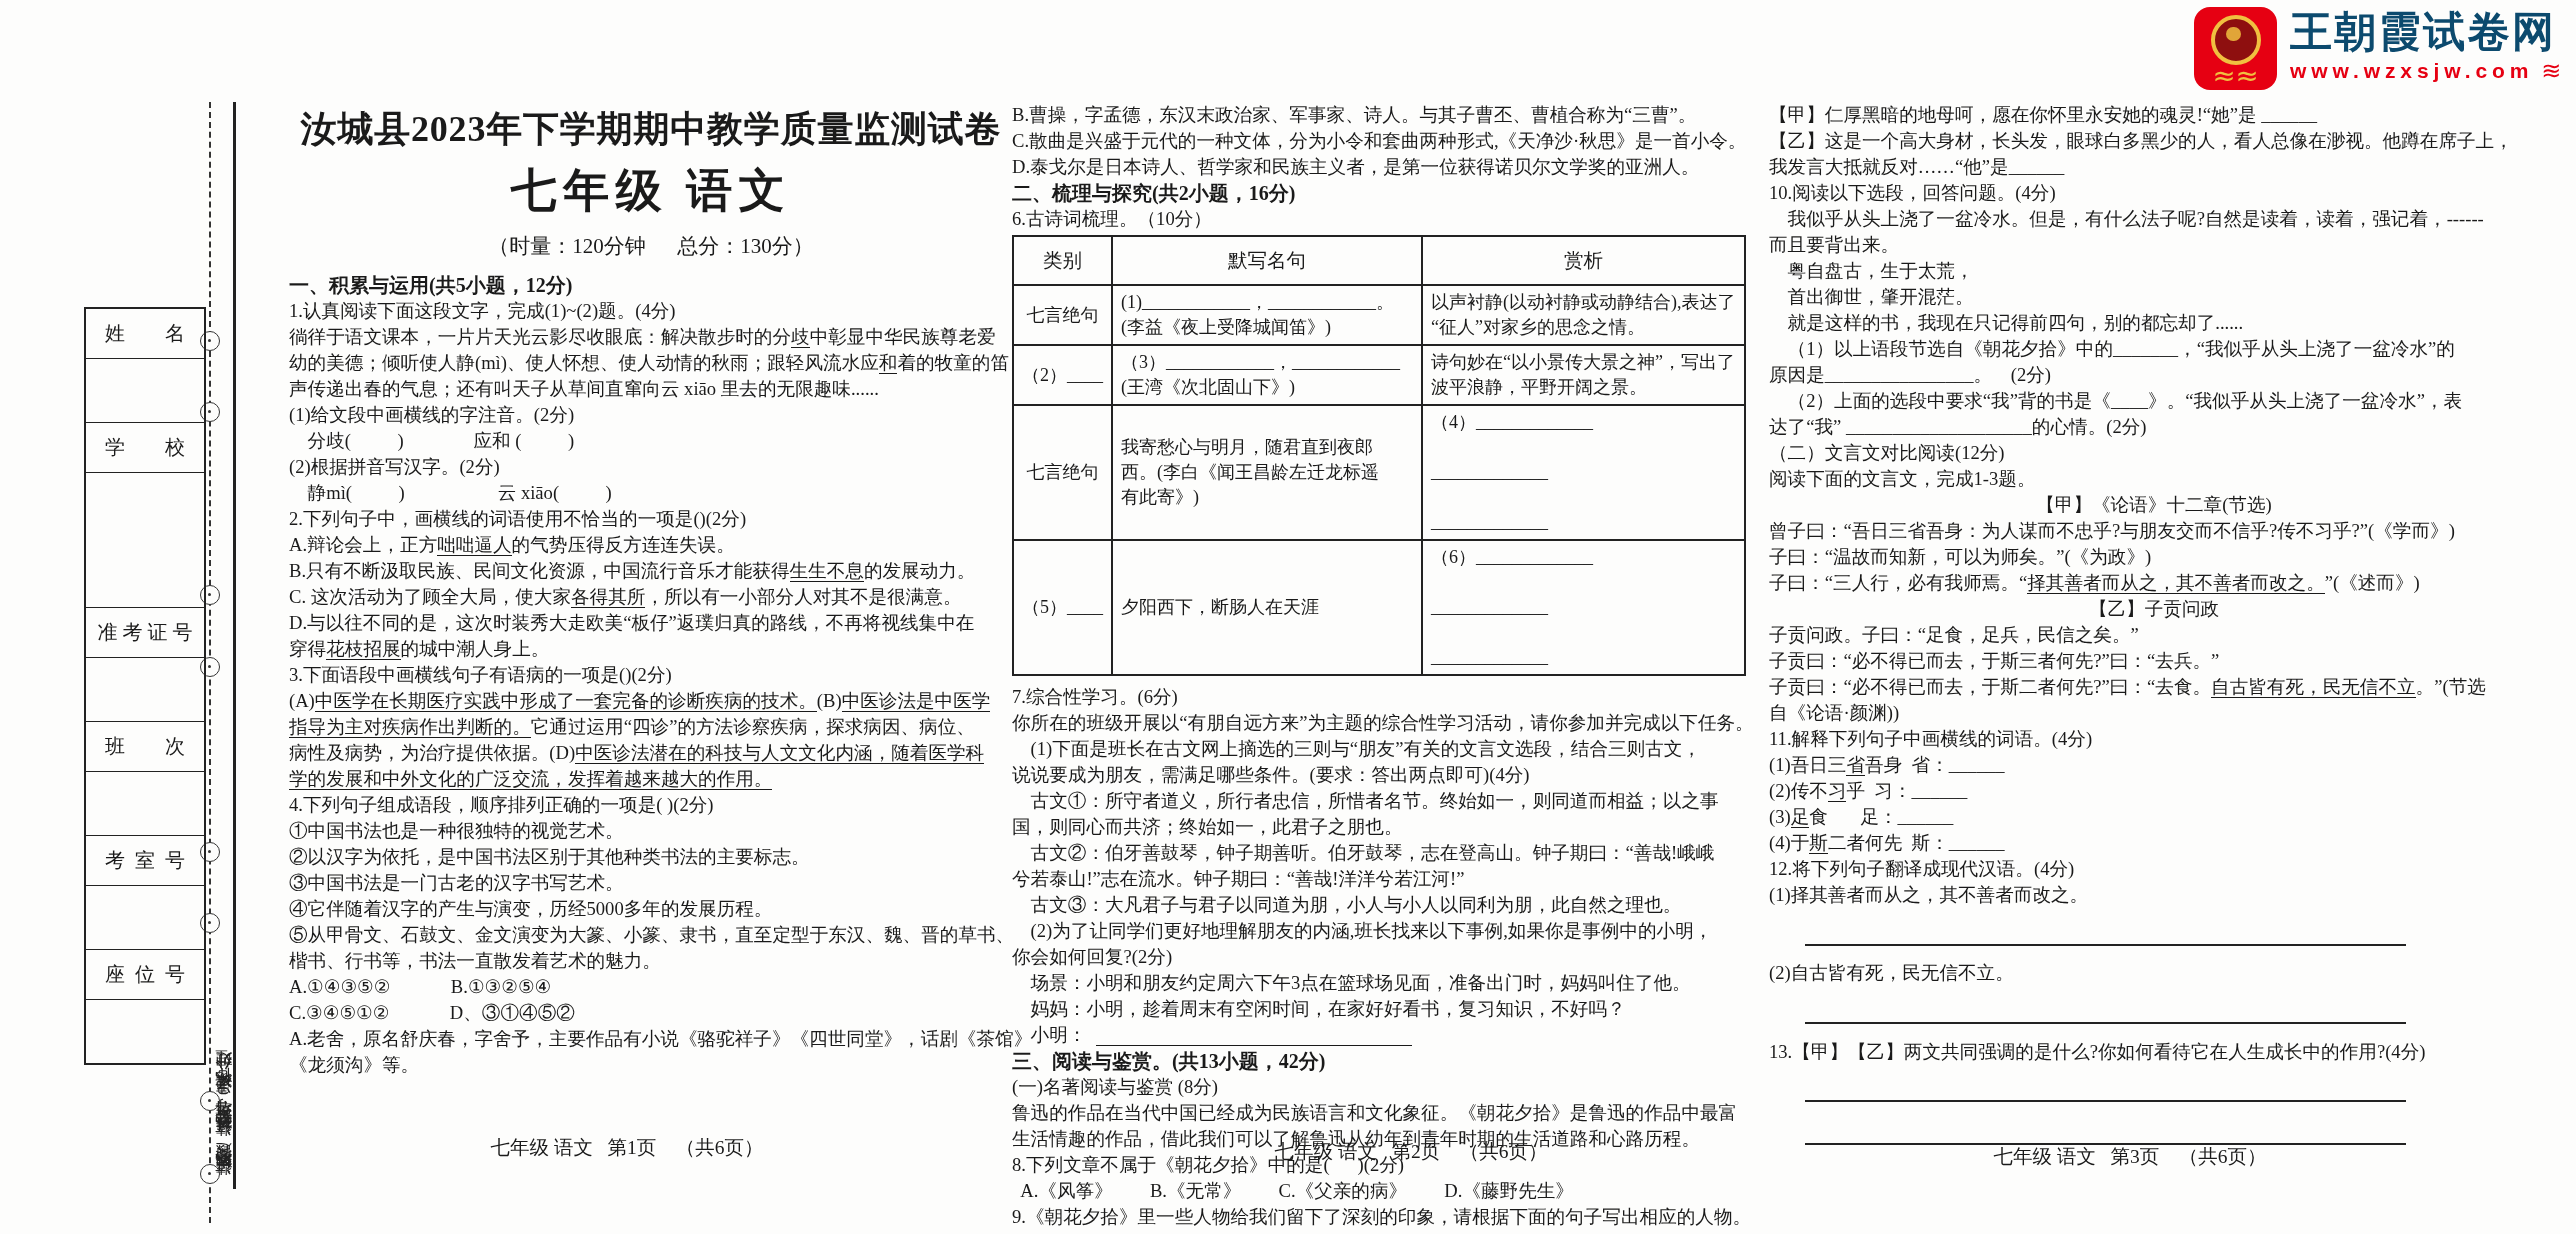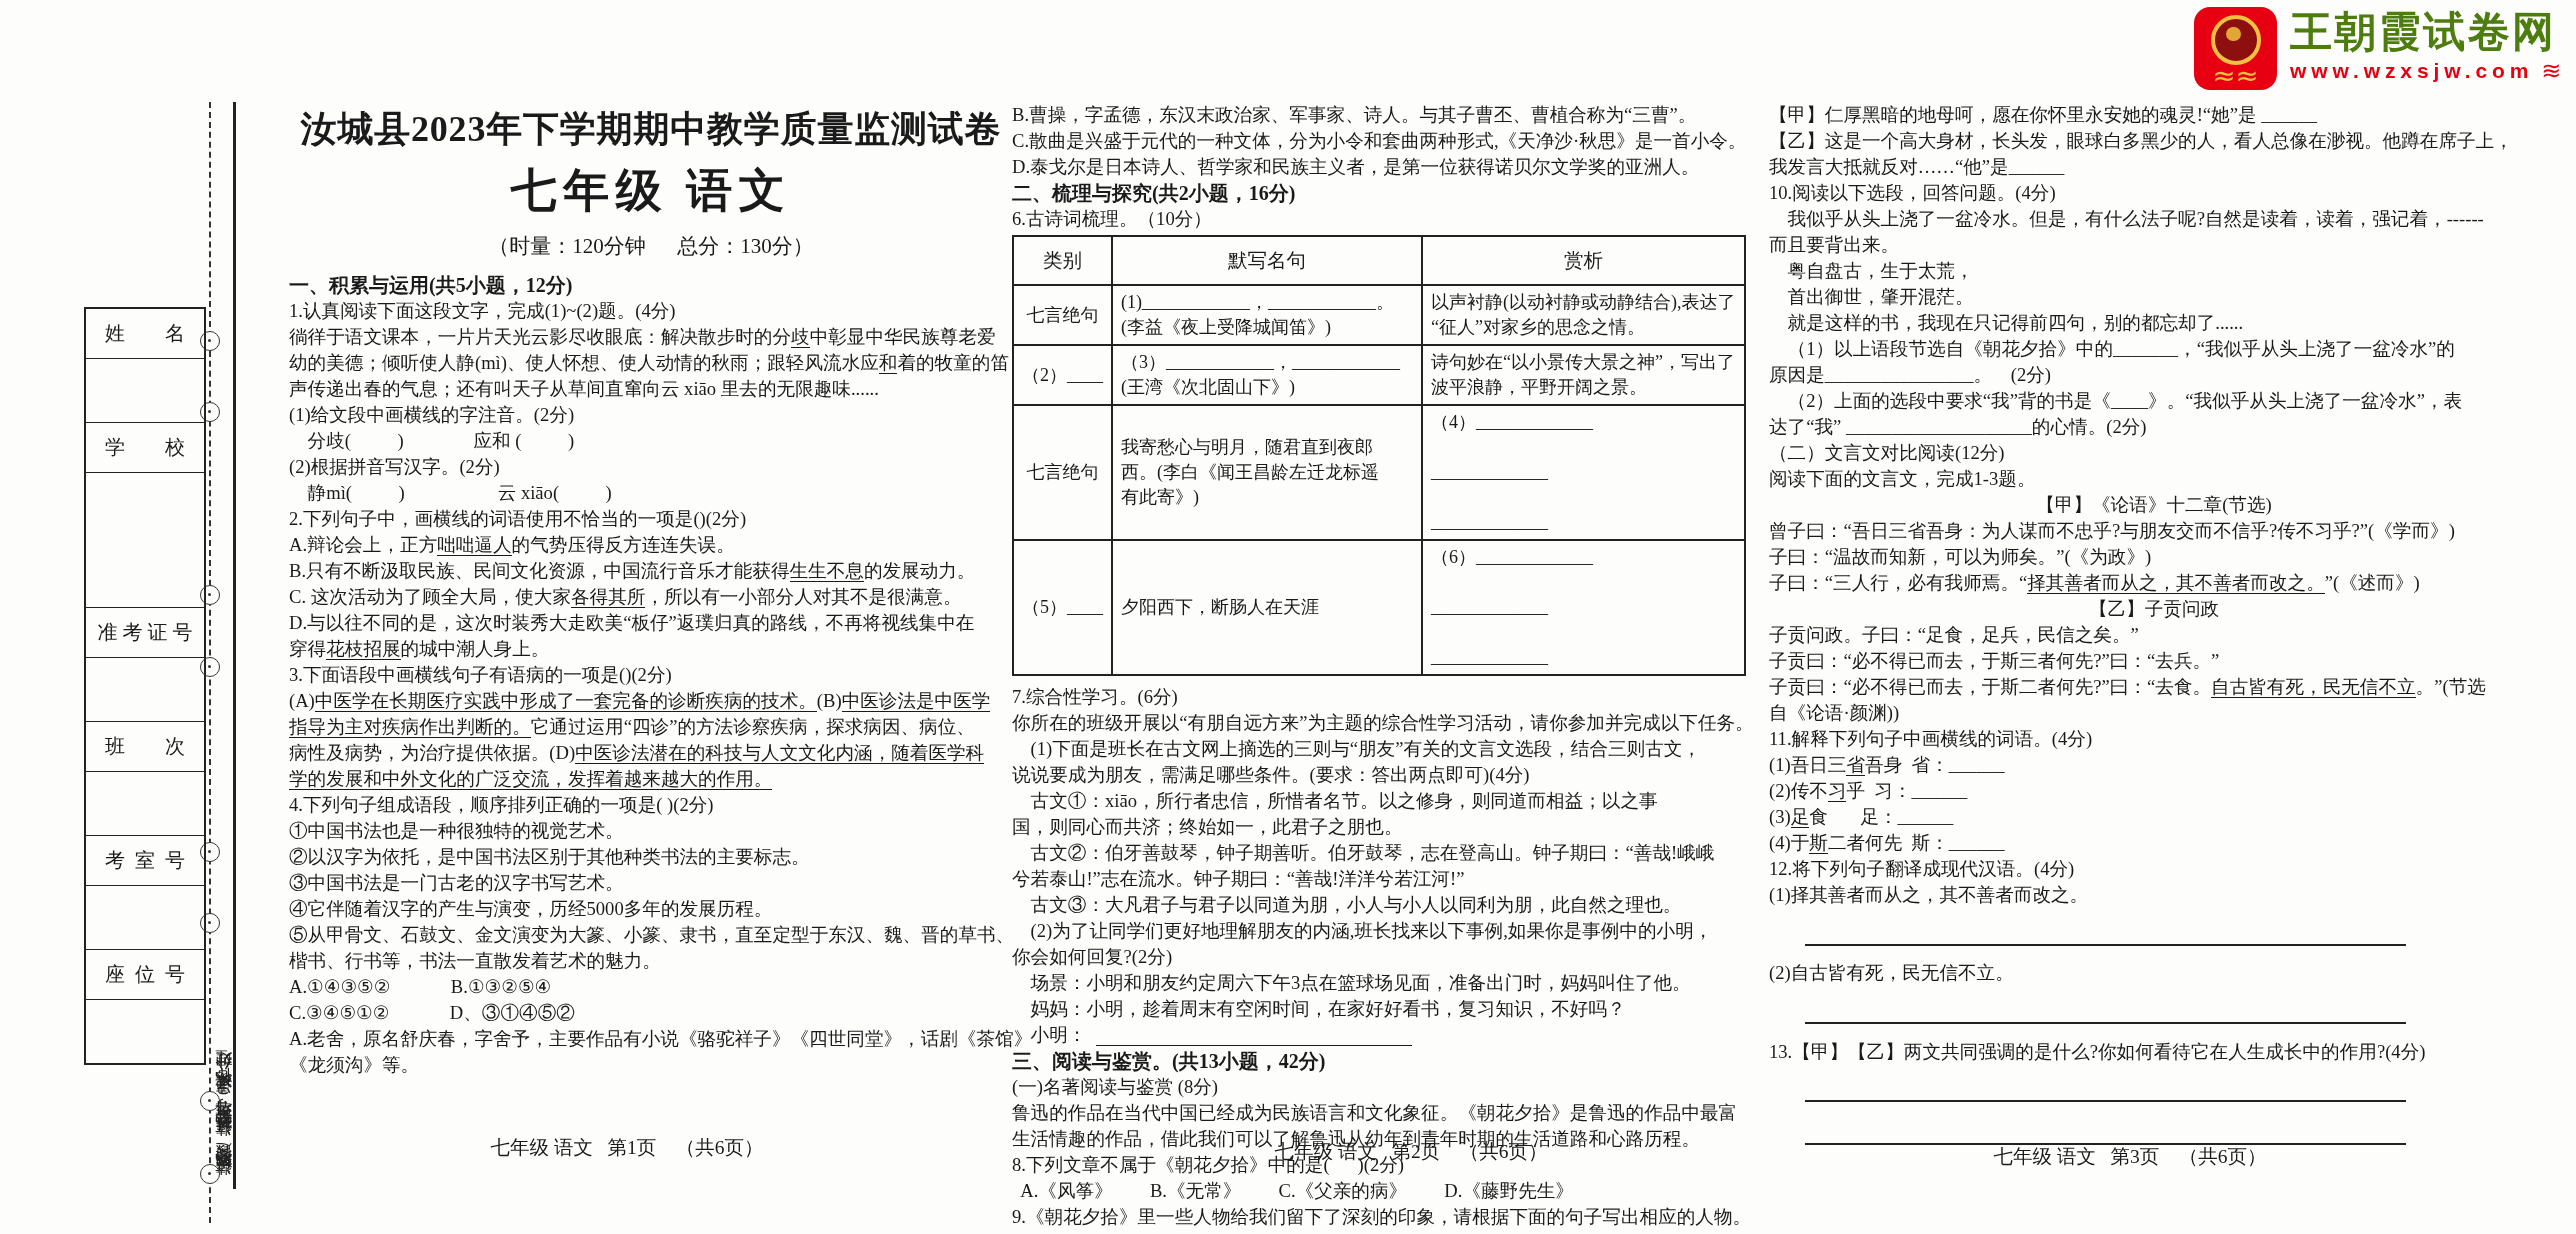--- a/index.html
+++ b/index.html
@@ -55,21 +55,21 @@
 
   
   .logo{position:absolute;right:14.6px;top:6.5px;display:flex;gap:13px;align-items:flex-start;}
   .logo-icon{width:83px;height:83px;background:#e60012;border-radius:16px;position:relative;flex:0 0 auto;}
   .logo-ring{position:absolute;left:17px;top:8px;width:42px;height:42px;border:4px solid #f0c040;
              border-radius:50%;background:#8e0f0f;}
   .logo-ring::after{content:"";position:absolute;left:11.4px;top:8px;width:14.6px;height:14.6px;border-radius:50%;
              background:#f0c040;opacity:.85;}
   .logo-waves{position:absolute;left:0;right:0;bottom:1.6px;text-align:center;color:#f0c040;
               font-size:27.6px;line-height:24px;font-family:"DejaVu Sans",sans-serif;}
-  .logo-name{font-size:42px;font-weight:bold;color:#4d7c0f;letter-spacing:2.4px;line-height:49px;
+  .logo-name{font-size:42px;font-weight:bold;color:#0c4a6e;letter-spacing:2.4px;line-height:49px;
              font-family:"Liberation Sans","DejaVu Sans",sans-serif;}
   .logo-url-row{display:flex;align-items:center;gap:8px;margin-top:1.6px;}
   .logo-url{font-size:21px;font-weight:bold;color:#e60012;letter-spacing:4.9px;
             font-family:"Liberation Sans","DejaVu Sans",sans-serif;}
   .logo-url-waves{color:#e60012;font-size:24px;font-family:"DejaVu Sans",sans-serif;}
 </style>
 </head>
 <body>
 
 <div class="page">
@@ -213,21 +213,21 @@
               <div class="ln"><span>_____________</span></div>
             </td>
       </tr>
     </tbody>
       </table>
     <div>
         <div class="ln"><span>7.综合性学习。(6分)</span></div>
         <div class="ln"><span>你所在的班级开展以“有朋自远方来”为主题的综合性学习活动，请你参加并完成以下任务。</span></div>
         <div class="ln"><span>    (1)下面是班长在古文网上摘选的三则与“朋友”有关的文言文选段，结合三则古文，</span></div>
         <div class="ln"><span>说说要成为朋友，需满足哪些条件。(要求：答出两点即可)(4分)</span></div>
-        <div class="ln"><span>    古文①：xiāo，所行者忠信，所惜者名节。以之修身，则同道而相益；以之事</span></div>
+        <div class="ln"><span>    古文①：所守者道义，所行者忠信，所惜者名节。终始如一，则同道而相益；以之事</span></div>
         <div class="ln"><span>国，则同心而共济；终始如一，此君子之朋也。</span></div>
         <div class="ln"><span>    古文②：伯牙善鼓琴，钟子期善听。伯牙鼓琴，志在登高山。钟子期曰：“善哉!峨峨</span></div>
         <div class="ln"><span>兮若泰山!”志在流水。钟子期曰：“善哉!洋洋兮若江河!”</span></div>
         <div class="ln"><span>    古文③：大凡君子与君子以同道为朋，小人与小人以同利为朋，此自然之理也。</span></div>
         <div class="ln"><span>    (2)为了让同学们更好地理解朋友的内涵,班长找来以下事例,如果你是事例中的小明，</span></div>
         <div class="ln"><span>你会如何回复?(2分)</span></div>
         <div class="ln"><span>    场景：小明和朋友约定周六下午3点在篮球场见面，准备出门时，妈妈叫住了他。</span></div>
         <div class="ln"><span>    妈妈：小明，趁着周末有空闲时间，在家好好看书，复习知识，不好吗？</span></div>
         <div class="ln"><span>    小明：  </span><span class="u">                                                                    </span></div>
         <div class="ln sec"><span>三、阅读与鉴赏。(共13小题，42分)</span></div>

